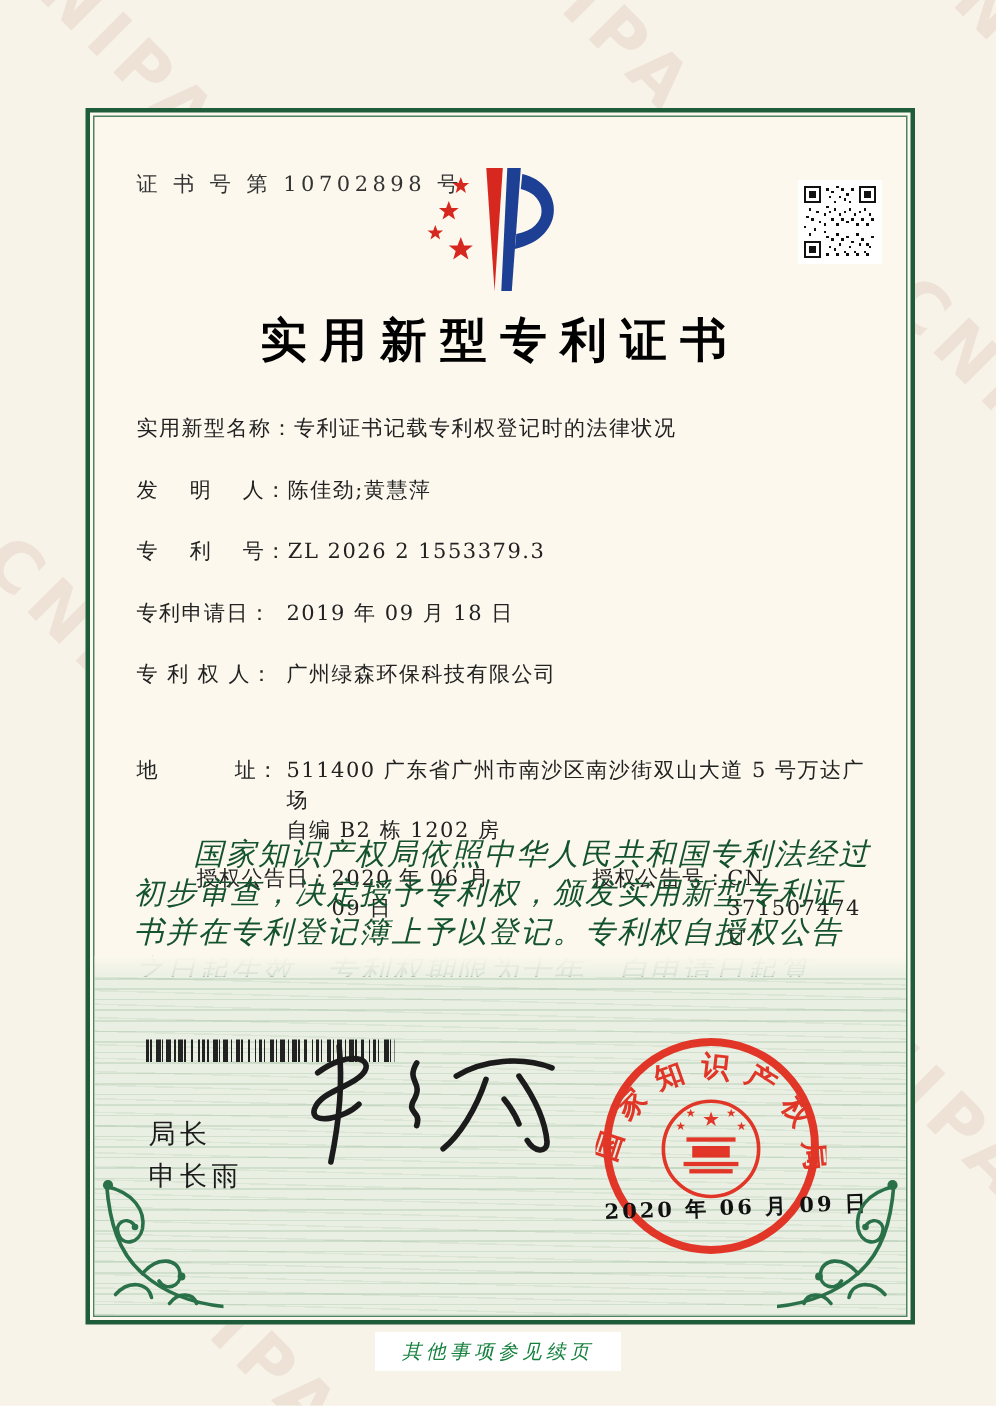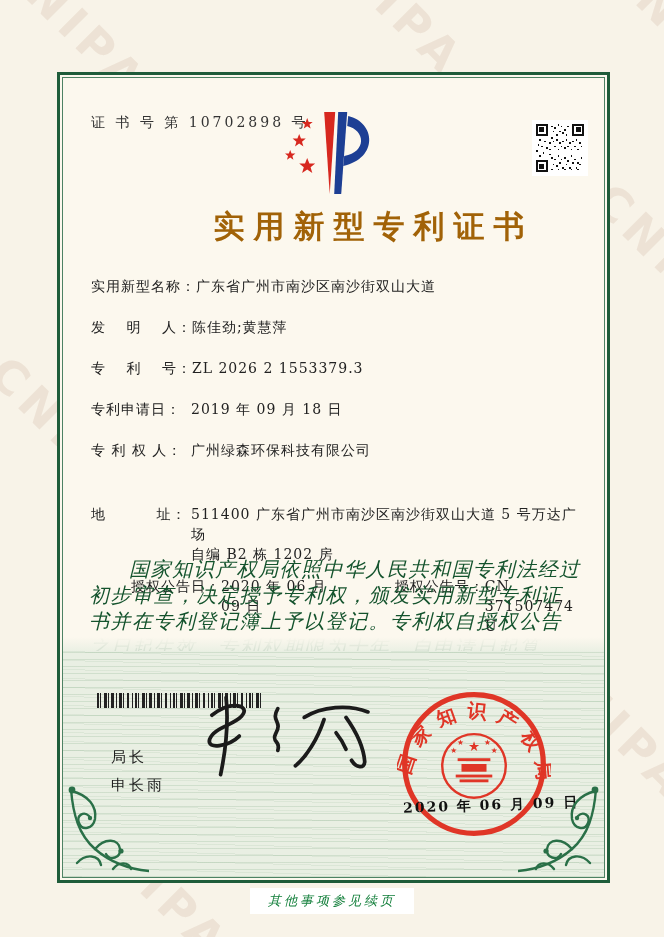--- a/index.html
+++ b/index.html
@@ -26,42 +26,41 @@
   
   .cert{
     position:absolute; left:57px; top:72px; width:553px; height:811px;
     border:3px solid #1f5c3a;
     background:#fcf8ee;
   }
   .cert-inner{
     position:absolute; inset:2px;
     border:1px solid #4e8264;
     overflow:hidden;
-    padding-left:40px;
   }
 
   .cert-no{
     position:absolute; left:28px; top:36px;
     font-size:14px; letter-spacing:3px; color:#333;
   }
 
   
   .logo{ position:absolute; left:50%; top:32px; transform:translateX(-54%); width:120px; height:92px; }
 
   
   .qr{
     position:absolute; right:16px; top:42px;
     width:56px; height:56px; background:#fff; padding:4px;
   }
   .qr svg{ width:100%; height:100%; display:block; }
 
   
   .title{
     position:absolute; top:128px; width:100%; text-align:center;
-    font-size:31px; font-weight:bold; letter-spacing:9px; color:#a16207;
+    font-size:31px; font-weight:bold; letter-spacing:9px; color:#000000;
   }
 
   
   .fields{
     position:absolute; left:28px; right:20px; top:198px;
     font-size:14px; letter-spacing:1px; line-height:20px;
   }
   .frow{ display:flex; margin-bottom:21px; }
   .frow .lbl{ white-space:pre; flex:0 0 auto; min-width:100px; }
   .frow .val{ white-space:pre-line; }
@@ -98,23 +97,23 @@
       #222 11px 12px, transparent 12px 14px,
       #222 14px 17px, transparent 17px 19px,
       #222 19px 20px, transparent 20px 22px,
       #222 22px 25px, transparent 25px 26px,
       #222 26px 27px, transparent 27px 30px,
       #222 30px 32px, transparent 32px 35px,
       #222 35px 36px, transparent 36px 38px);
   }
 
   .signer{
-    position:absolute; left:48px; top:92px;
+    position:absolute; left:36px; top:92px;
     font-family:"DejaVu Sans","Liberation Sans",sans-serif;
-    font-size:15px; letter-spacing:3px; color:#1c1c1c; line-height:28px;
+    font-size:18px; letter-spacing:3px; color:#1c1c1c; line-height:28px;
   }
   .signature{ position:absolute; left:118px; top:40px; width:220px; height:80px; }
 
   .seal{ position:absolute; left:334px; top:36px; width:154px; height:154px; }
   .seal svg{ width:100%; height:100%; }
   .seal-date{
     position:absolute; left:6px; bottom:26px; width:100%;
     font-size:14px; font-weight:bold; letter-spacing:2px; color:#111;
     transform:rotate(-2deg); white-space:nowrap;
   }
@@ -251,21 +250,21 @@
           <rect x="1" y="23" width="5" height="5" fill="#fff"></rect>
             <rect x="2" y="24" width="3" height="3" fill="#111"></rect>
         </svg>
       </div>
 
       <div class="title">实用新型专利证书</div>
 
       <div class="fields">
         <div class="frow">
           <span class="lbl">实用新型名称：</span>
-          <span class="val">广东省广州市南沙区南沙街双山大道</span>
+          <span class="val">专利证书记载专利权登记时的法律状况</span>
         </div>
         <div class="frow">
           <span class="lbl">发　 明　 人：</span>
           <span class="val">陈佳劲;黄慧萍</span>
         </div>
         <div class="frow">
           <span class="lbl">专　 利　 号：</span>
           <span class="val">ZL 2026 2 1553379.3</span>
         </div>
         <div class="frow">

